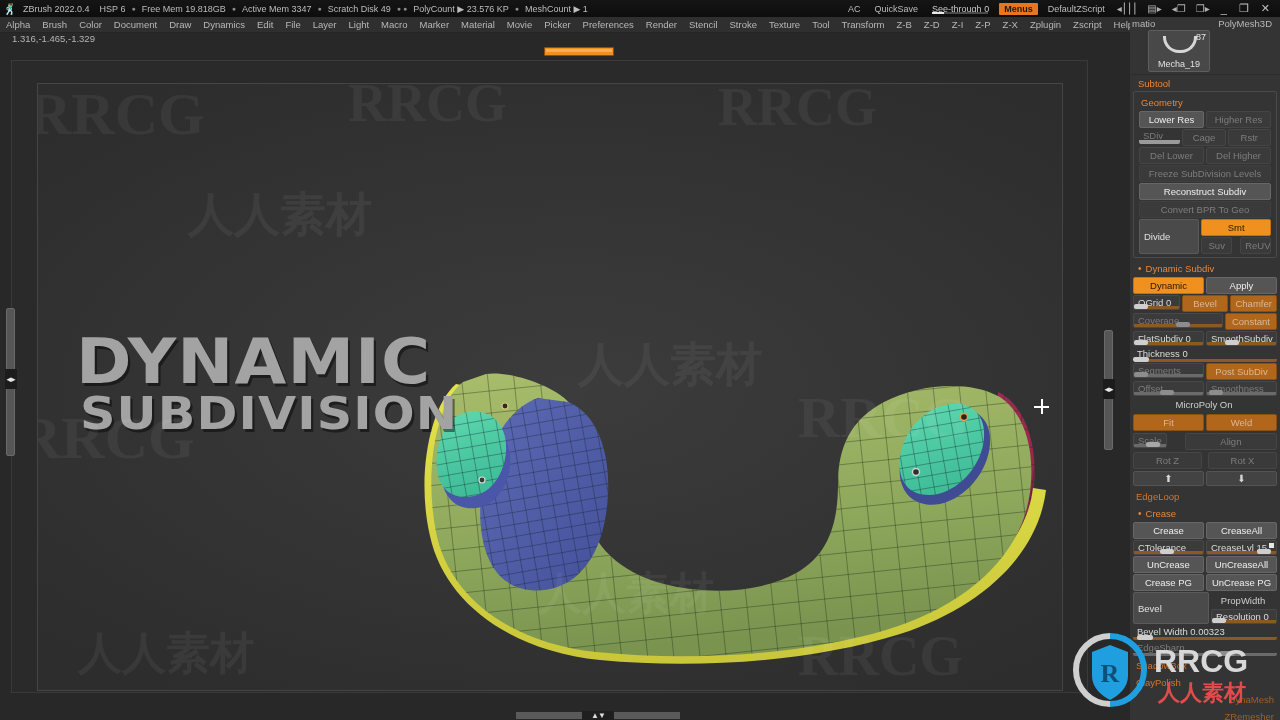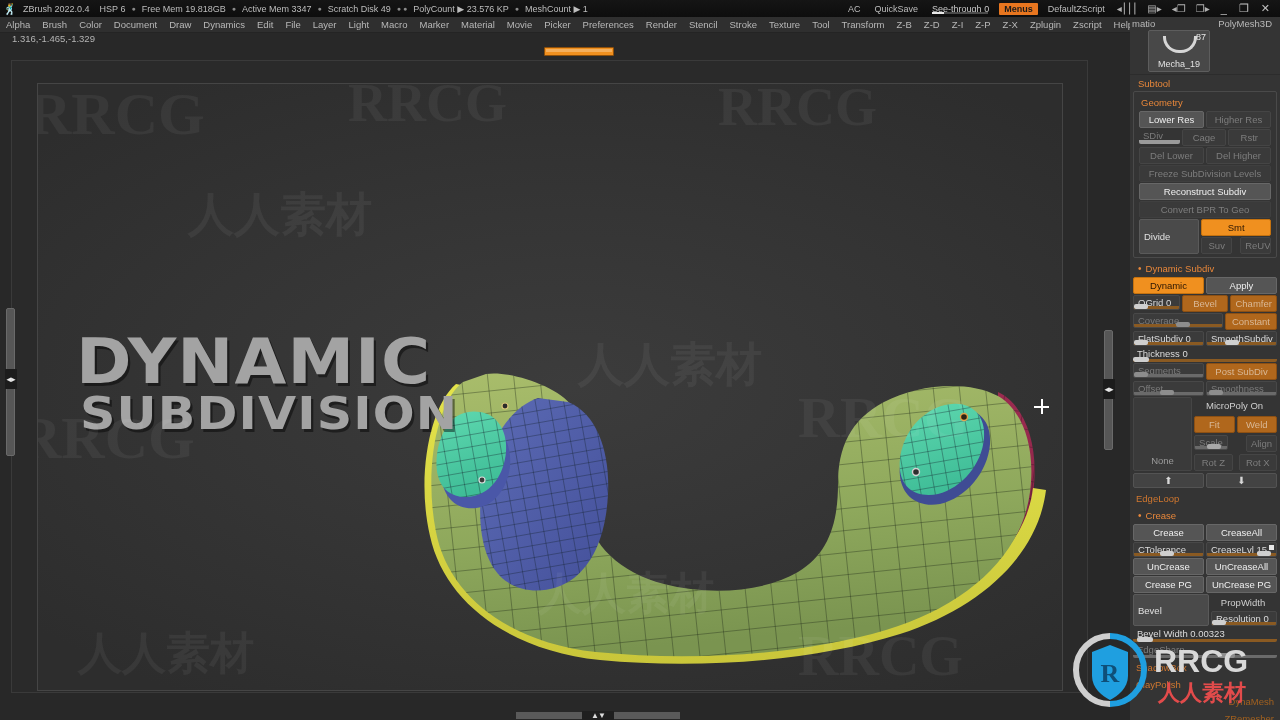--- a/index.html
+++ b/index.html
@@ -583,23 +583,20 @@
         <span class="knob" style="left:26px;background:#8d8d8d;"></span>
       </div>
       <div class="sub-slider dim plainbg">
         <span>Smoothness</span>
         <span class="bar" style="background:#6a6a6a;"></span>
         <span class="knob" style="left:2px;background:#8d8d8d;"></span>
       </div>
     </div>
 
     <div class="microbox">
-      <div class="leftnone">
-        <span>None</span>
-      </div>
       <div class="rightstack">
         <button class="btn plain">MicroPoly On</button>
         <div style="display:flex;gap:2px;">
           <button class="btn onq">Fit</button>
           <button class="btn onq">Weld</button>
         </div>
         <div style="display:flex;gap:18px;">
           <div class="sub-slider dim plainbg">
             <span>Scale</span>
             <span class="bar" style="background:#6a6a6a;"></span>

